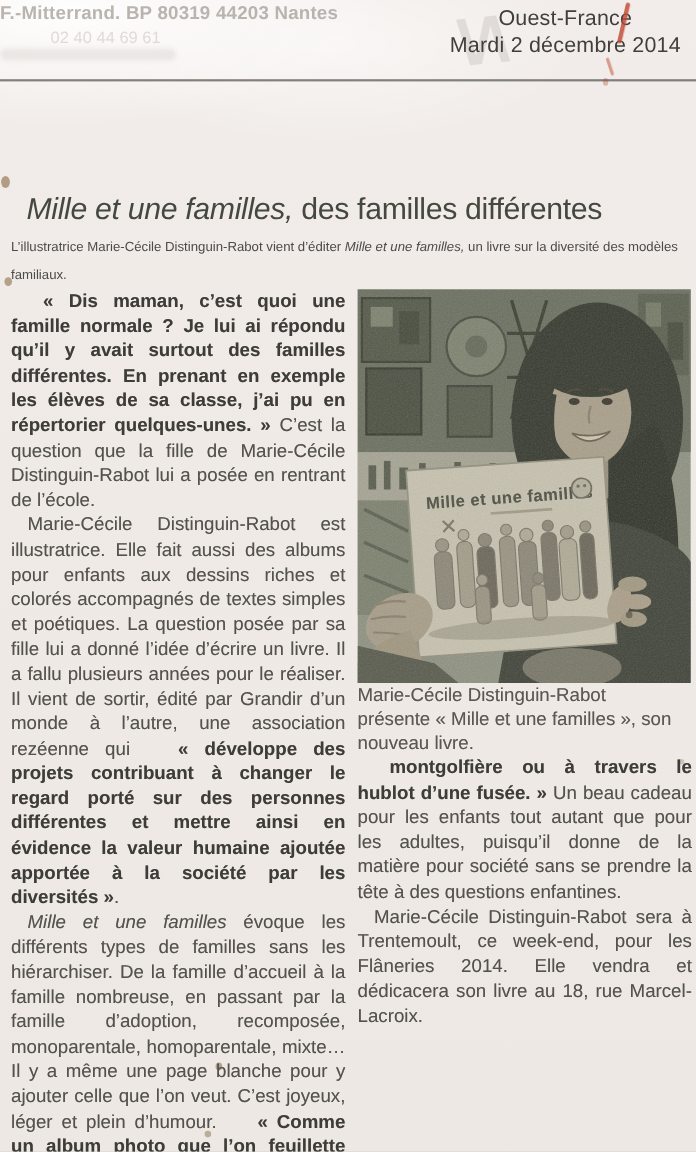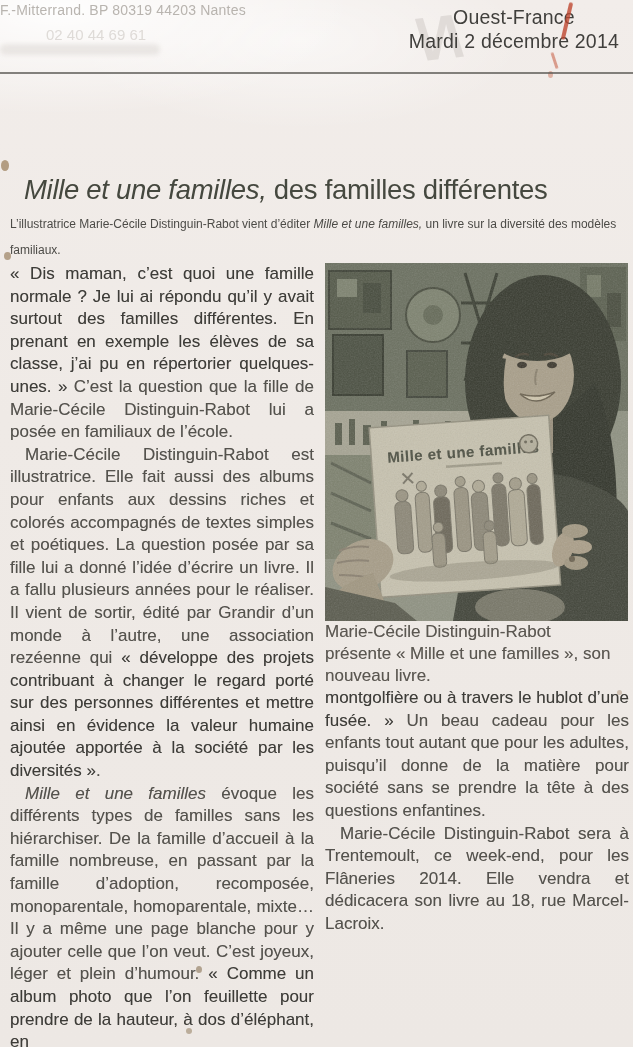--- a/index.html
+++ b/index.html
@@ -7,21 +7,21 @@
     position:relative;width:633px;height:1047px;margin:0 auto;
     background:
       radial-gradient(ellipse 420px 150px at 60px 10px, rgba(255,255,255,.95), rgba(255,255,255,0) 70%),
       radial-gradient(ellipse 300px 120px at 300px 40px, rgba(255,255,255,.55), rgba(255,255,255,0) 75%),
       linear-gradient(180deg,#f2edea 0%,#efeae6 40%,#ede8e4 100%);
     overflow:hidden;
     font-family:"Liberation Sans", sans-serif;
     color:#54524d;
   }
   
-  .return-address{position:absolute;left:0;top:2px;font-size:14px;color:rgba(168,162,156,.8);letter-spacing:.2px;white-space:nowrap;}
+  .return-address{position:absolute;left:0;top:2px;font-size:17px;color:rgba(168,162,156,.8);letter-spacing:.2px;white-space:nowrap;font-weight:bold;}
   .faint-phone{position:absolute;left:46px;top:26px;font-size:15px;color:rgba(198,193,188,.55);text-align:center;}
   .faint-smudge{position:absolute;left:0;top:44px;width:160px;height:11px;background:rgba(205,200,195,.35);border-radius:6px;filter:blur(2px);}
   .watermark-n{position:absolute;left:418px;top:2px;font-size:62px;font-weight:bold;font-style:italic;
     color:rgba(208,203,198,.55);transform:scaleX(-1) rotate(6deg);}
   .masthead-right{position:absolute;right:14px;top:5px;text-align:center;color:#403f3c;line-height:24px;font-size:19.5px;letter-spacing:.2px;}
   .red-slash{position:absolute;left:565px;top:2px;width:4px;height:38px;background:#bf4730;border-radius:3px;
     transform:rotate(13deg);opacity:.8;filter:blur(.4px);}
   .red-mark2{position:absolute;left:553px;top:52px;width:3px;height:17px;background:#c65a40;border-radius:3px;transform:rotate(-18deg);opacity:.55;filter:blur(.4px);}
   .red-dot{position:absolute;left:548px;top:71px;width:5px;height:7px;background:#cf7a62;border-radius:50%;opacity:.5;filter:blur(.6px);}
   .divider{position:absolute;left:0;top:72px;width:633px;height:2px;background:#5b5a54;opacity:.75;}
@@ -31,21 +31,21 @@
   .standfirst{position:absolute;left:10px;top:199px;width:608px;font-size:12px;line-height:26px;color:#4c4b47;}
   .standfirst .it{font-style:italic;}
   
   .col{position:absolute;top:263px;width:304px;font-size:17px;line-height:22.6px;text-align:justify;
     text-shadow:0 0 .5px rgba(90,88,84,.45);hyphens:auto;}
   #col-left{left:10px;}
   #col-right{left:325px;text-align:left;}
   #col-right .body-part{text-align:justify;}
   .col p{margin:0;}
   .col p.ind{text-indent:15px;}
-  .b{font-weight:normal;color:#3d3c38;}
+  .b{font-weight:bold;color:#3d3c38;margin-left:29px;}
   .it{font-style:italic;}
   
   .photo{width:303px;height:358px;display:block;}
   .caption{margin-top:11px;margin-bottom:13px;font-size:17px;line-height:22px;color:#5b5751;width:295px;text-align:left;}
   
   .stain{position:absolute;border-radius:50%;filter:blur(.7px);}
   .s1{left:1px;top:160px;width:8px;height:11px;background:rgba(128,92,46,.55);}
   .s2{left:4px;top:252px;width:7px;height:8px;background:rgba(122,88,44,.5);}
   .s3{left:196px;top:966px;width:6px;height:7px;background:rgba(105,78,40,.45);}
   .s4{left:186px;top:1028px;width:6px;height:6px;background:rgba(112,84,46,.4);}
@@ -73,21 +73,21 @@
   <div class="stain s2"></div>
   <div class="stain s3"></div>
   <div class="stain s4"></div>
   <div class="stain s5"></div>
 
   <h1 class="headline"><span class="it">Mille et une familles,</span><span> des familles différentes</span></h1>
 
   <p class="standfirst"><span>L’illustratrice Marie-Cécile Distinguin-Rabot vient d’éditer </span><span class="it">Mille et une familles,</span><span> un livre sur la diversité des modèles familiaux.</span></p>
 
   <div class="col" id="col-left">
-    <p><span class="b">« Dis maman, c’est quoi une famille normale ? Je lui ai répondu qu’il y avait surtout des familles différentes. En prenant en exemple les élèves de sa classe, j’ai pu en répertorier quelques-unes. » </span><span>C’est la question que la fille de Marie-Cécile Distinguin-Rabot lui a posée en familiaux de l’école.</span></p>
+    <p><span class="b">« Dis maman, c’est quoi une famille normale ? Je lui ai répondu qu’il y avait surtout des familles différentes. En prenant en exemple les élèves de sa classe, j’ai pu en répertorier quelques-unes. » </span><span>C’est la question que la fille de Marie-Cécile Distinguin-Rabot lui a posée en rentrant de l’école.</span></p>
     <p class="ind"><span>Marie-Cécile Distinguin-Rabot est illustratrice. Elle fait aussi des albums pour enfants aux dessins riches et colorés accompagnés de textes simples et poétiques. La question posée par sa fille lui a donné l’idée d’écrire un livre. Il a fallu plusieurs années pour le réaliser. Il vient de sortir, édité par Grandir d’un monde à l’autre, une association rezéenne qui </span><span class="b">« développe des projets contribuant à changer le regard porté sur des personnes différentes et mettre ainsi en évidence la valeur humaine ajoutée apportée à la société par les diversités »</span><span>.</span></p>
     <p class="ind"><span class="it">Mille et une familles</span><span> évoque les différents types de familles sans les hiérarchiser. De la famille d’accueil à la famille nombreuse, en passant par la famille d’adoption, recomposée, monoparentale, homoparentale, mixte… Il y a même une page blanche pour y ajouter celle que l’on veut. C’est joyeux, léger et plein d’humour. </span><span class="b">« Comme un album photo que l’on feuillette pour prendre de la hauteur, à dos d’éléphant, en</span></p>
   </div>
 
   <div class="col" id="col-right">
 
     <svg class="photo" viewBox="0 0 303 358" xmlns="http://www.w3.org/2000/svg">
       <defs>
         <filter id="grain" x="0" y="0" width="100%" height="100%">
           <feTurbulence type="fractalNoise" baseFrequency="0.75" numOctaves="2" stitchTiles="stitch"></feTurbulence>

